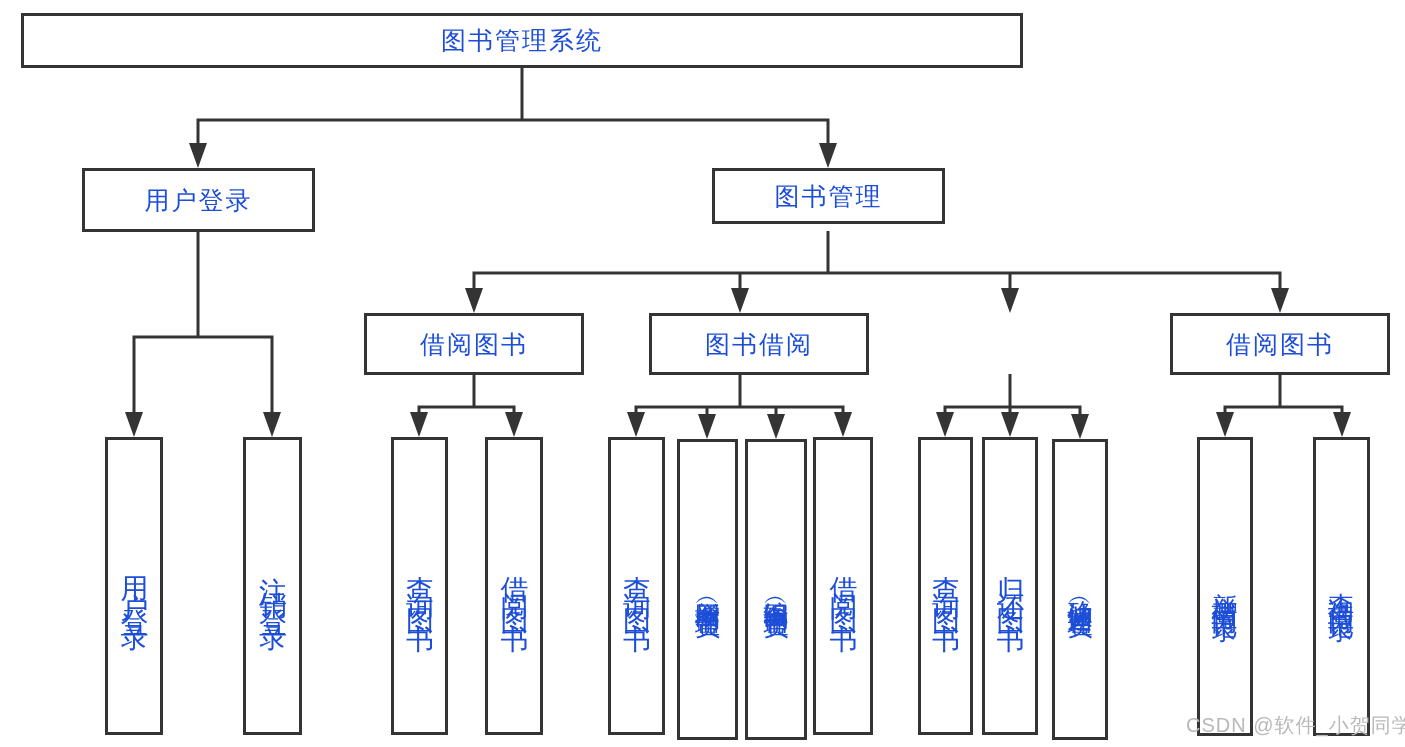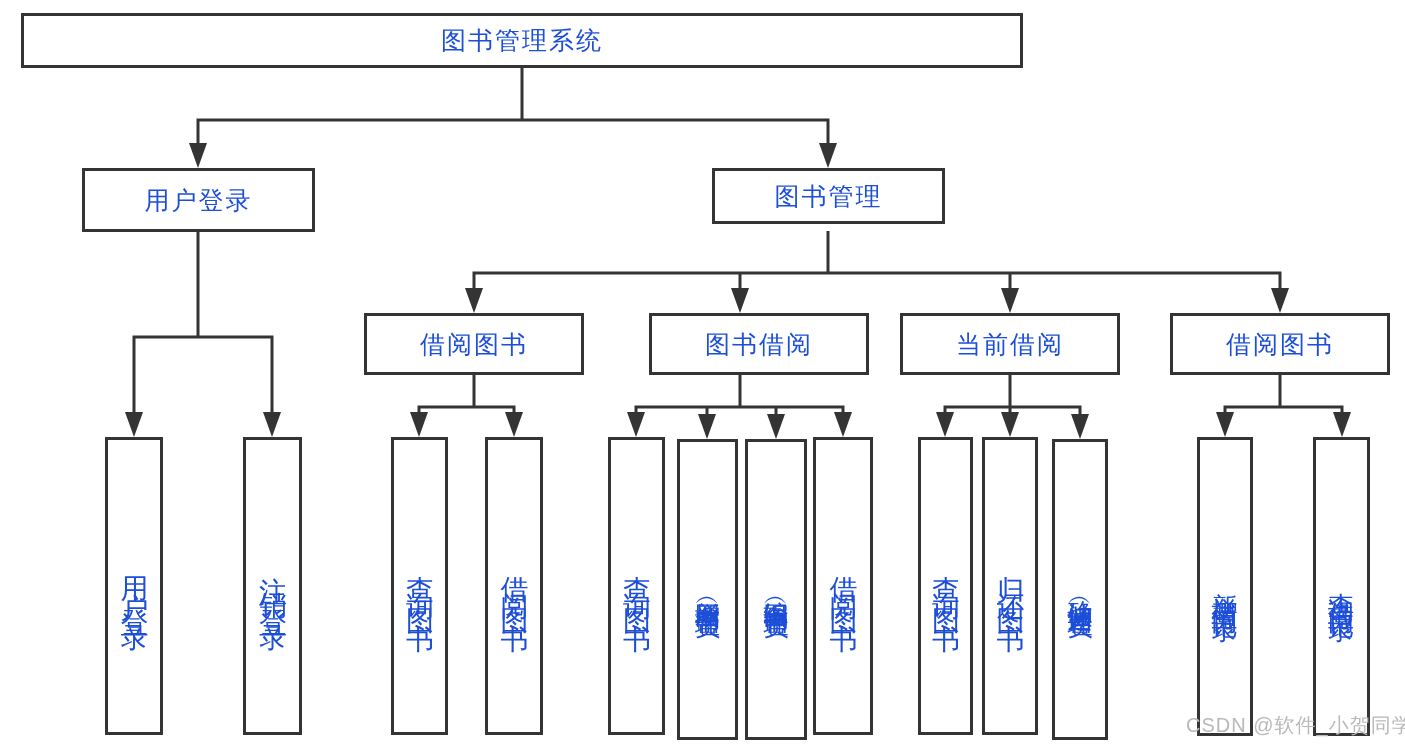--- a/index.html
+++ b/index.html
@@ -115,23 +115,20 @@
   <div class="box" style="left:712px; top:168px; width:233px; height:56px;font-family:Liberation Serif, serif;">
     <span class="hlabel">图书管理</span>
   </div>
 
   <div class="box" style="left:364px; top:313px; width:220px; height:62px;">
     <span class="hlabel">借阅图书</span>
   </div>
   <div class="box" style="left:630px; top:313px; width:220px; height:62px;margin-left:19px;">
     <span class="hlabel">图书借阅</span>
   </div>
-  <div class="box" style="left:900px; top:313px; width:220px; height:62px;">
-    <span class="hlabel">当前借阅</span>
-  </div>
   <div class="box" style="left:1170px; top:313px; width:220px; height:62px;">
     <span class="hlabel">借阅图书</span>
   </div>
 
   <div class="box v4" style="left:105px; top:437px; width:58px; height:298px;">
     <span class="vtext">用户登录</span>
   </div>
   <div class="box v4" style="left:243px; top:437px; width:59px; height:298px;">
     <span class="vtext">注销登录</span>
   </div>

